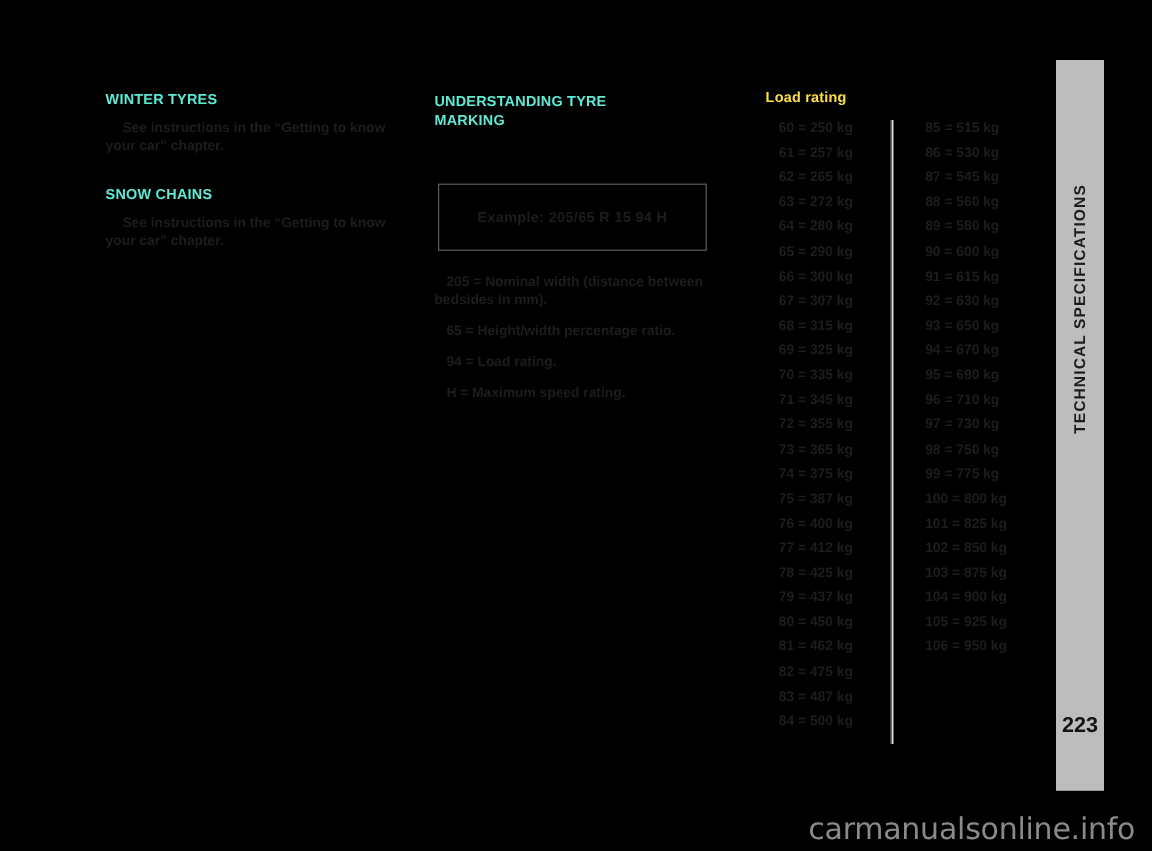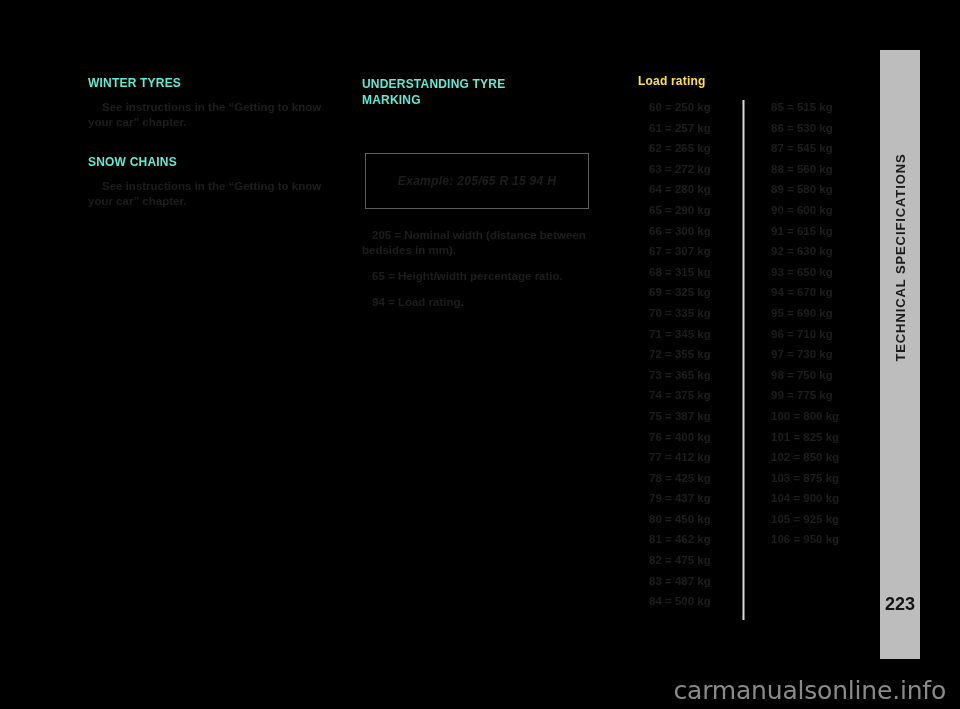--- a/index.html
+++ b/index.html
@@ -55,21 +55,20 @@
 
   
   .example-box {
     position: absolute;
     left: 3px;
     top: 153px;
     width: 224px;
     height: 56px;
     border: 1.5px solid #5d5d5d;
     box-sizing: border-box;
-    font-style: italic;
   }
   .example-box .inner {
     position: absolute;
     left: 0; right: 0;
     top: 50%;
     transform: translateY(-50%);
     text-align: center;
     font-size: 12px;
     font-weight: bold;
     letter-spacing: .3px;
@@ -201,20 +200,21 @@
     </h3>
 
     <div class="example-box">
       <div class="inner">Example: 205/65 R 15 94 H</div>
     </div>
 
     <div class="marking-list">
       <p class="marking-item">205 = Nominal width (distance between bedsides in mm).</p>
       <p class="marking-item">65 = Height/width percentage ratio.</p>
       <p class="marking-item">94 = Load rating.</p>
+      <p class="marking-item">H = Maximum speed rating.</p>
     </div>
   </div>
 
   <div class="col col-right">
     <div class="lr-title">Load rating</div>
 
     <div class="lr-divider"></div>
 
     <div class="lr-cols">
       <div class="lr-col lr-col-a">

